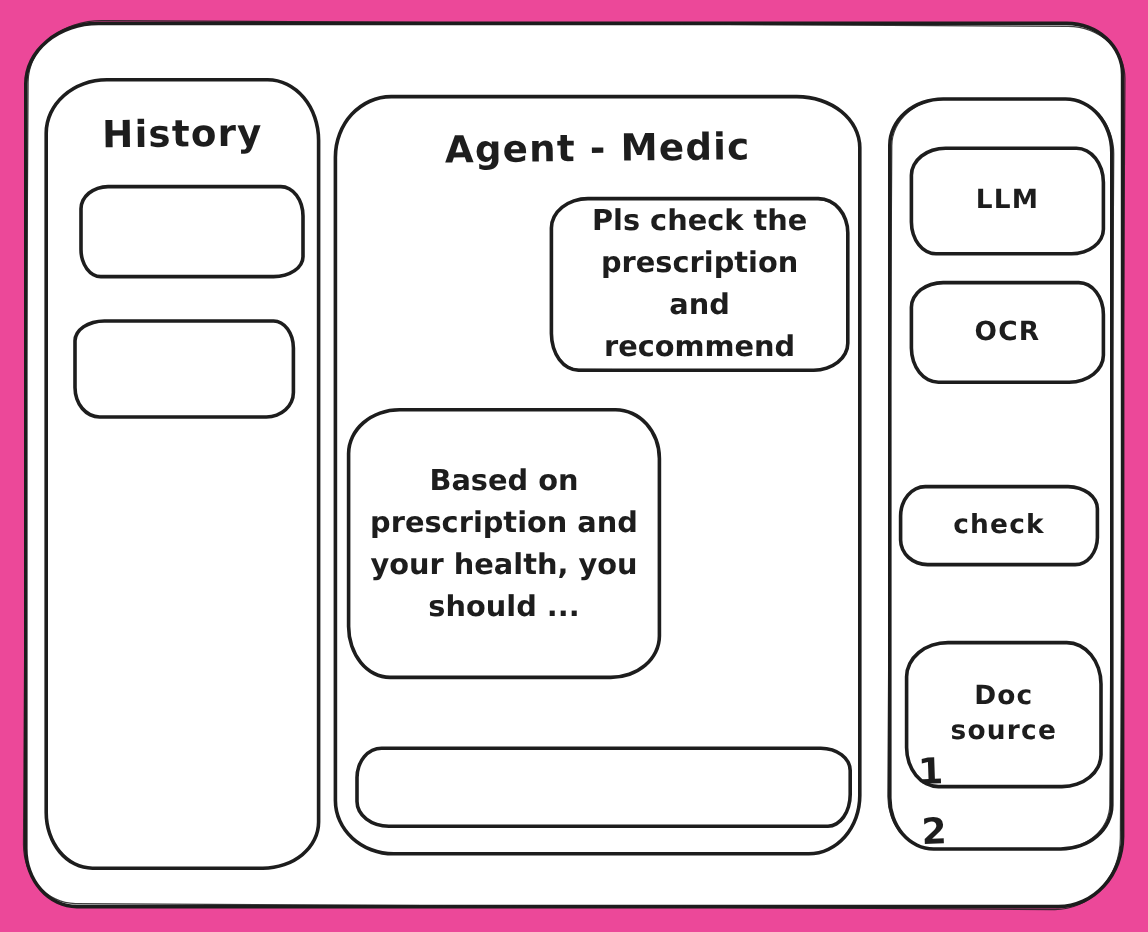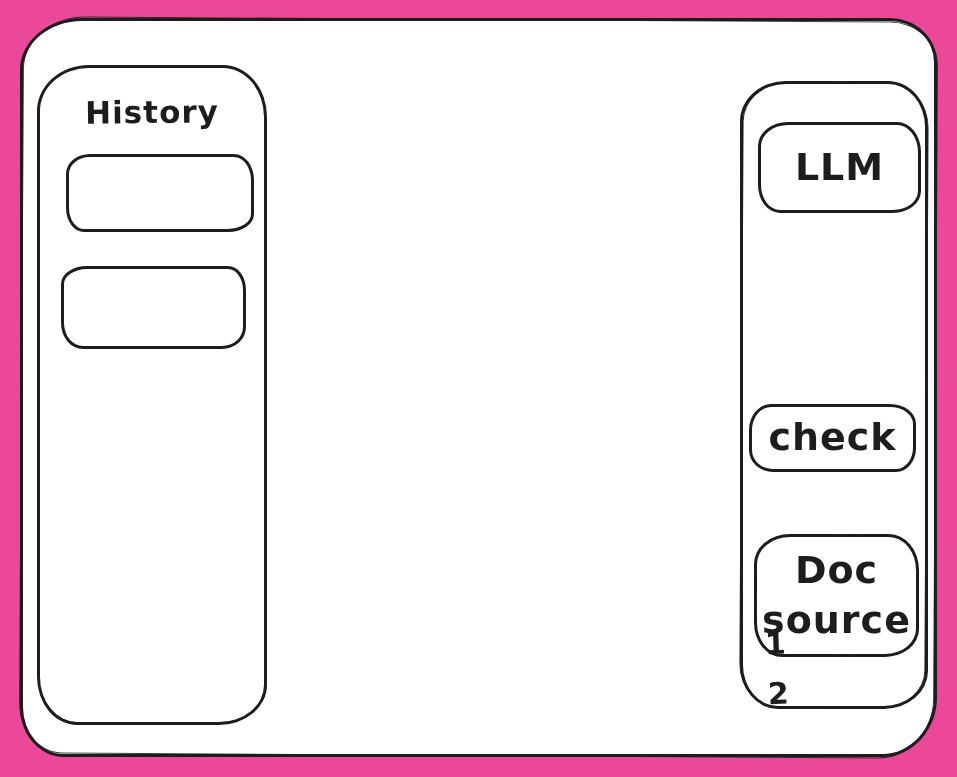--- a/index.html
+++ b/index.html
@@ -52,21 +52,21 @@
     text-align: center;
     font-size: 24px;
     line-height: 1.45;
     padding: 10px 14px;
   }
   .tool-btn {
     display: flex;
     align-items: center;
     justify-content: center;
     text-align: center;
-    font-size: 38px;
+    font-size: 22px;
     letter-spacing: 1px;
     cursor: pointer;
     line-height: 1.3;
   }
   .doc-num {
     position: absolute;
     font-size: 30px;
     font-weight: 700;
     transform: rotate(-2deg);
     cursor: pointer;
@@ -104,29 +104,50 @@
                   border-radius:24px 20px 26px 18px / 20px 26px 18px 24px;">
         <span></span>
       </div>
 
       <div class="sketch" style="left:21px; top:198px; width:185px; height:83px; cursor:pointer;
                   border-radius:26px 18px 24px 22px / 18px 24px 22px 26px;">
         <span></span>
       </div>
     </div>
 
+    <div class="sketch" style="left:255px; top:58px; width:440px; height:634px;
+                border-radius:48px 54px 44px 50px / 52px 44px 50px 46px;">
+
+      <div class="hand panel-title" style="top:24px;">Agent - Medic</div>
+
+      <div class="sketch sketch2 bubble hand" style="left:177px; top:82px; width:250px; height:146px;
+                  border-radius:32px 26px 30px 24px / 26px 30px 24px 32px;">
+        <span>Pls check the prescription and recommend</span>
+      </div>
+
+      <div class="sketch bubble hand" style="left:8px; top:258px; width:262px; height:226px;
+                  border-radius:44px 38px 42px 36px / 38px 42px 36px 44px;">
+        <span>Based on prescription and your health, you should ...</span>
+      </div>
+
+      <input class="chat-input" type="text" placeholder="" style="">
+    </div>
 
     <div class="sketch sketch2" style="left:717px; top:60px; width:188px; height:628px;
                 border-radius:46px 40px 44px 38px / 40px 46px 38px 44px;">
 
       <div class="sketch tool-btn hand" style="left:15px; top:38px; width:163px; height:91px;
                   border-radius:30px 24px 28px 22px / 24px 30px 22px 28px;">
         <span>LLM</span>
       </div>
 
+      <div class="sketch tool-btn hand" style="left:15px; top:150px; width:163px; height:86px;
+                  border-radius:28px 22px 30px 24px / 22px 28px 24px 30px;">
+        <span>OCR</span>
+      </div>
 
       <div class="sketch tool-btn hand" style="left:6px; top:320px; width:167px; height:68px;
                   border-radius:22px 26px 20px 24px / 26px 20px 24px 22px;">
         <span>check</span>
       </div>
 
       <div class="sketch sketch2 tool-btn hand" style="left:11px; top:450px; width:165px; height:123px;
                   border-radius:36px 30px 34px 28px / 30px 36px 28px 34px;
                   padding:8px 18px;">
         <span>Doc source</span>

